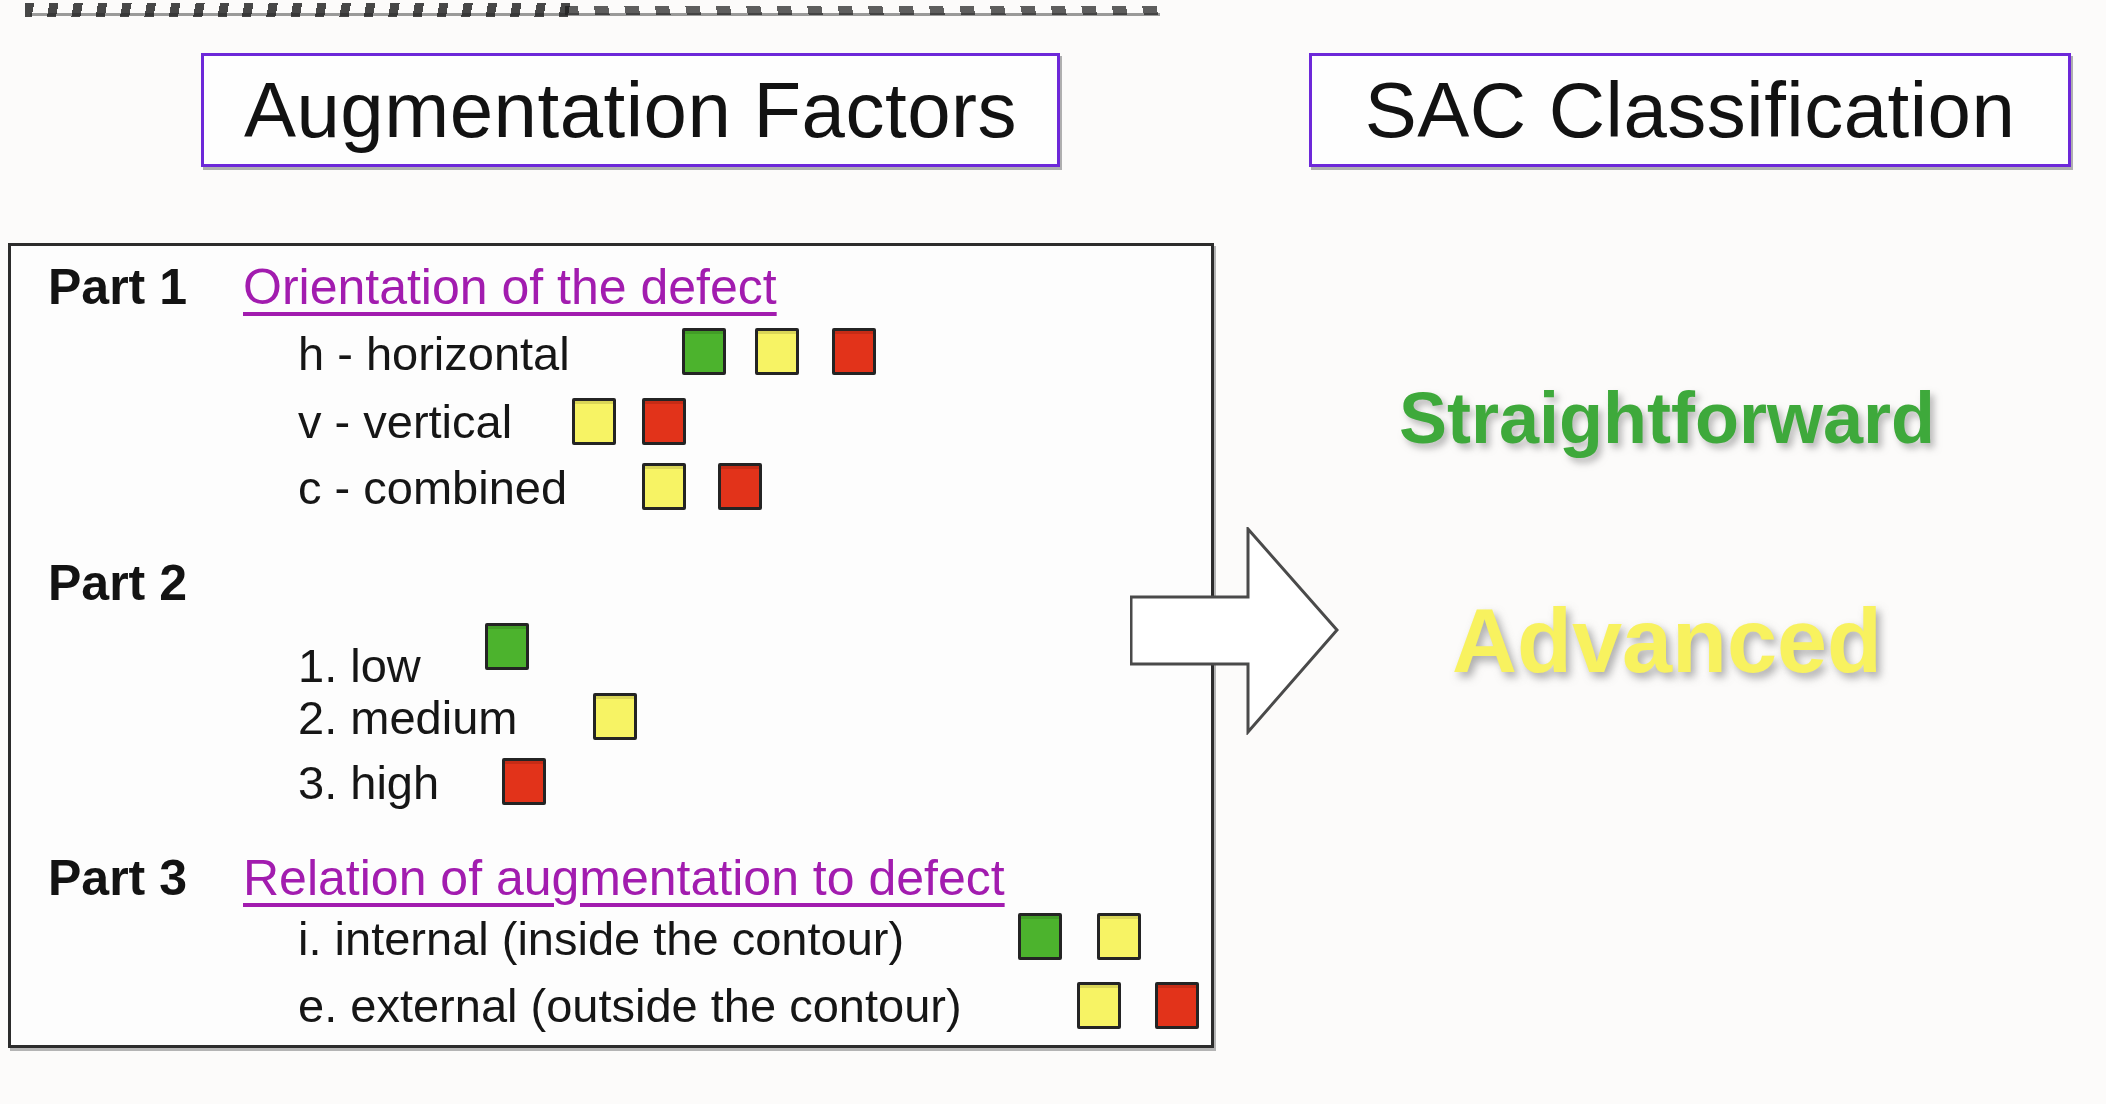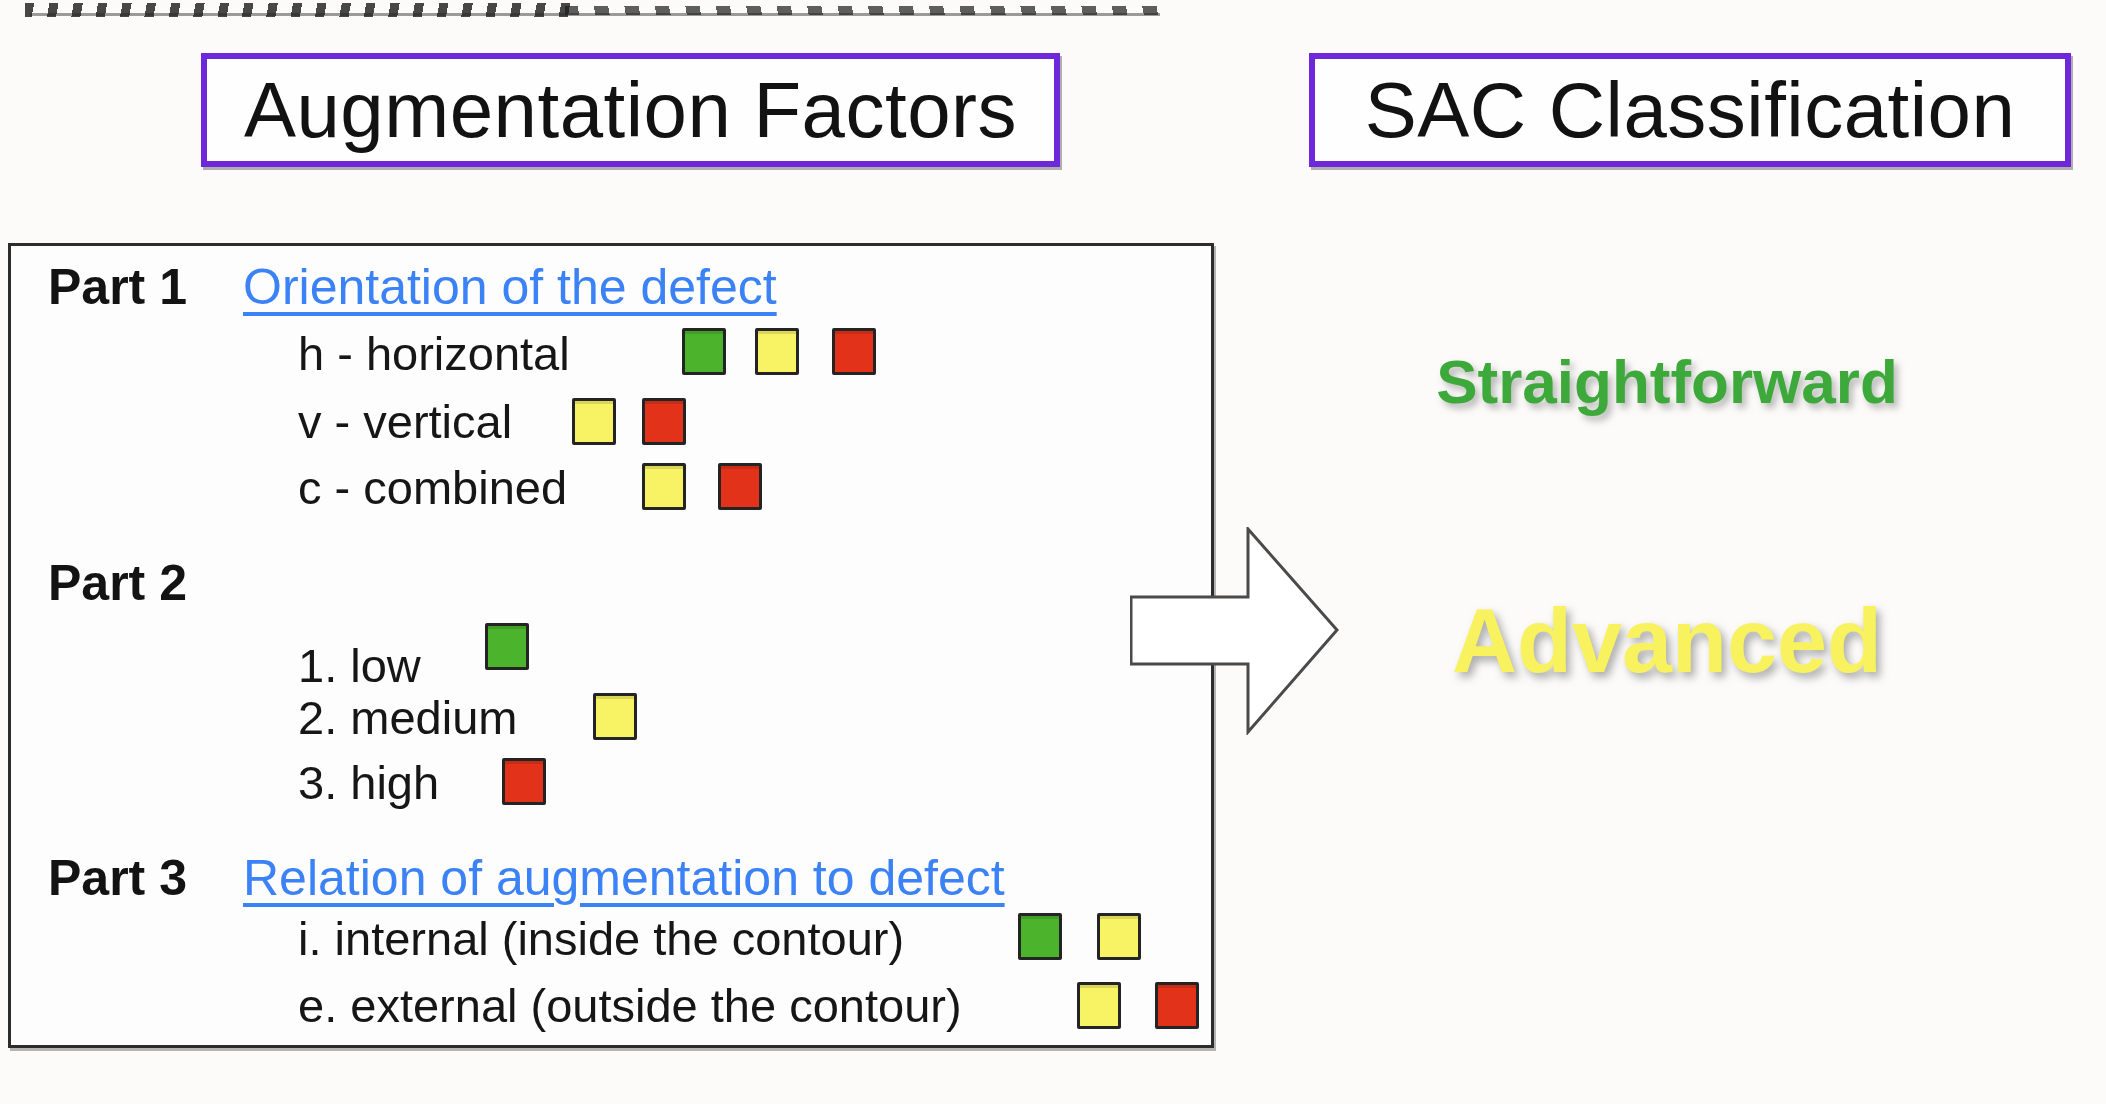--- a/index.html
+++ b/index.html
@@ -17,51 +17,51 @@
     background:repeating-linear-gradient(100deg,#1a1a1a 0 9px,rgba(26,26,26,0) 9px 24px);
     opacity:.8;}
   .edge-b{position:absolute;left:565px;top:6px;width:600px;height:9px;
     background:repeating-linear-gradient(80deg,#1a1a1a 0 14px,rgba(26,26,26,0) 14px 30px);
     opacity:.7;}
   .edge-c{position:absolute;left:30px;top:13px;width:1130px;height:3px;background:#242424;opacity:.45;}
 
   
   .titlebox{
     position:absolute;top:53px;height:114px;
-    background:#fefefe;border:6px solid #6d28d9;
+    background:#fefefe;border:3px solid #6d28d9;
     box-shadow:2px 3px 0 rgba(150,150,150,.75);
     display:flex;align-items:center;justify-content:center;
     box-sizing:border-box;
   }
   .titlebox.left{left:201px;width:859px;}
   .titlebox.right{left:1309px;width:762px;}
   .titlebox span{font-size:78px;color:#121212;white-space:nowrap;letter-spacing:0.5px;}
 
   
   .factors-box{
     position:absolute;left:8px;top:243px;width:1206px;height:805px;
     background:#fdfdfd;border:3px solid #2c2c2c;
     box-shadow:2px 3px 0 rgba(150,150,150,.7);
     box-sizing:border-box;
   }
   .plabel{position:absolute;left:37px;font-size:50px;font-weight:bold;white-space:nowrap;color:#131313;}
-  .pheading{position:absolute;left:232px;font-size:50px;white-space:nowrap;color:#3b82f6;
+  .pheading{position:absolute;left:232px;font-size:50px;white-space:nowrap;color:#a21caf;
     text-decoration:underline;text-decoration-thickness:3.5px;text-underline-offset:8px;}
   .item{position:absolute;left:287px;font-size:47px;white-space:nowrap;color:#161616;text-align:center;}
 
   .sq{position:absolute;width:44px;height:47px;border:3px solid #242424;border-radius:2px;
     box-sizing:border-box;box-shadow:inset 0 3px 0 rgba(0,0,0,.12);}
 
   
   .arrow{position:absolute;left:1130px;top:527px;width:210px;height:208px;}
 
   
   .level{position:absolute;left:1232px;width:870px;text-align:center;
     font-weight:bold;white-space:nowrap;line-height:1;}
-  .level.straightforward{top:351px;font-size:62px;text-shadow:4px 5px 7px rgba(130,130,130,.55);text-align:center;}
+  .level.straightforward{top:382px;font-size:72px;text-shadow:4px 5px 7px rgba(130,130,130,.55);text-align:center;}
   .level.advanced{top:596px;font-size:90px;text-shadow:4px 5px 8px rgba(150,150,150,.8);}
   .level.complex{top:852px;font-size:90px;text-shadow:4px 5px 7px rgba(140,140,140,.5);}
 </style>
 </head>
 <body>
 
 <div class="canvas">
 
   <div class="edge-a"></div>
   <div class="edge-b"></div>

